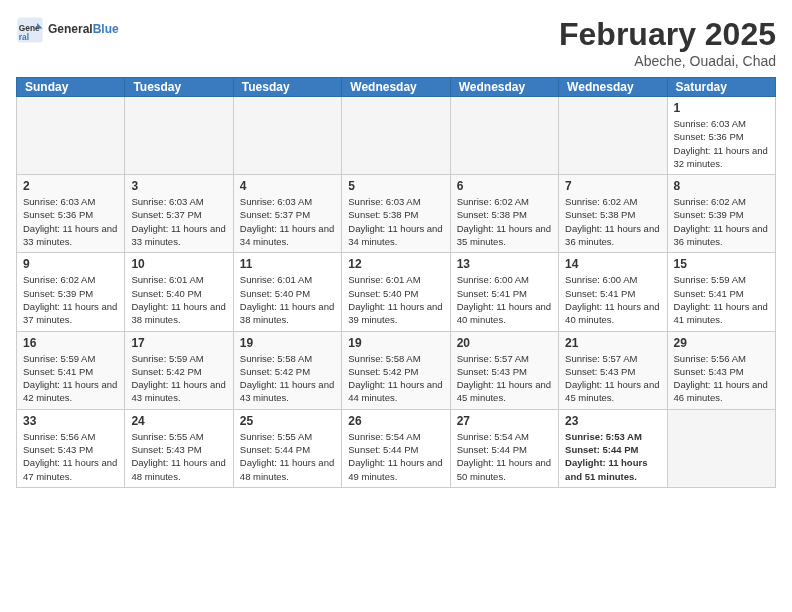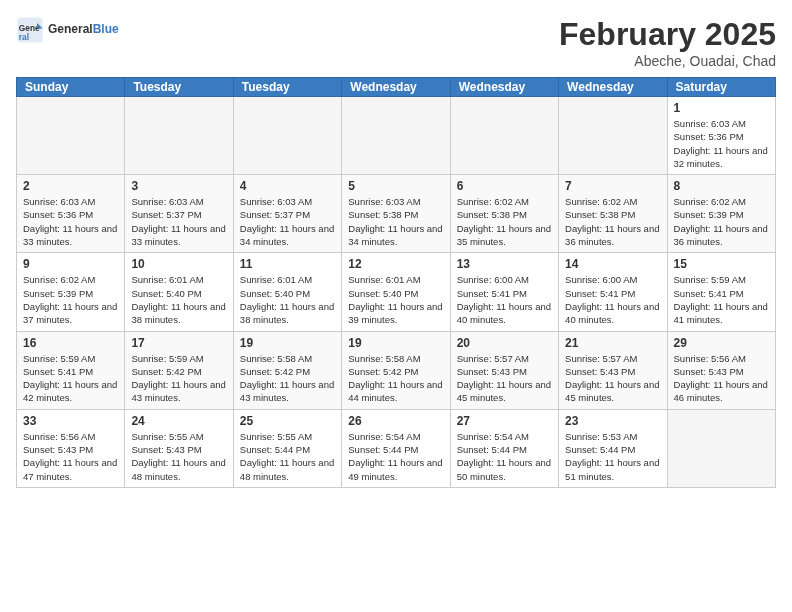--- a/index.html
+++ b/index.html
@@ -287,20 +287,20 @@
 Daylight: 11 hours and 49 minutes.</div>
         </td>
         <td>
           <span class="day-number">27</span>
           <div class="day-info" style="white-space: pre-line;">Sunrise: 5:54 AM
 Sunset: 5:44 PM
 Daylight: 11 hours and 50 minutes.</div>
         </td>
         <td>
           <span class="day-number">23</span>
-          <div class="day-info" style="white-space: pre-line;">Sunrise: 5:53 AM
+          <div class="day-info" style="white-space: pre-line; font-weight: bold;">Sunrise: 5:53 AM
 Sunset: 5:44 PM
 Daylight: 11 hours and 51 minutes.</div>
         </td>
         <td class="empty"></td>
       </tr>
     </tbody>
 </table>
 
 </body></html>

